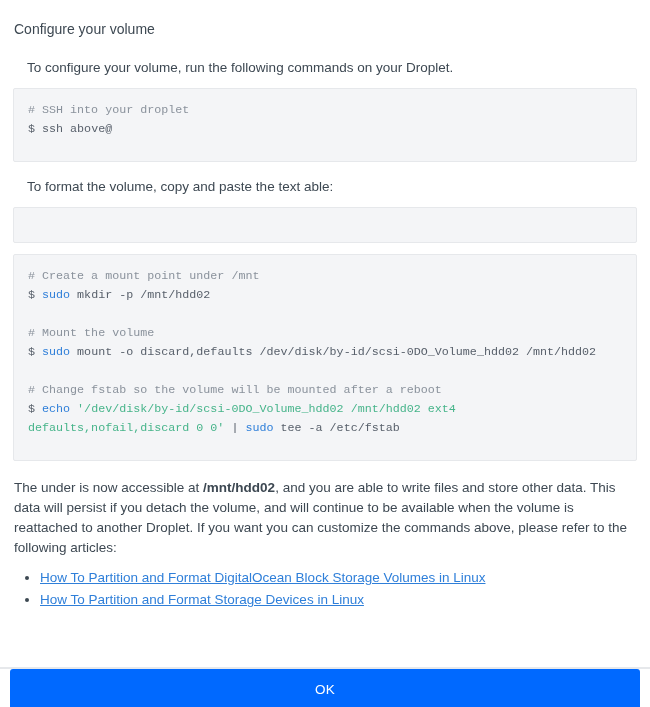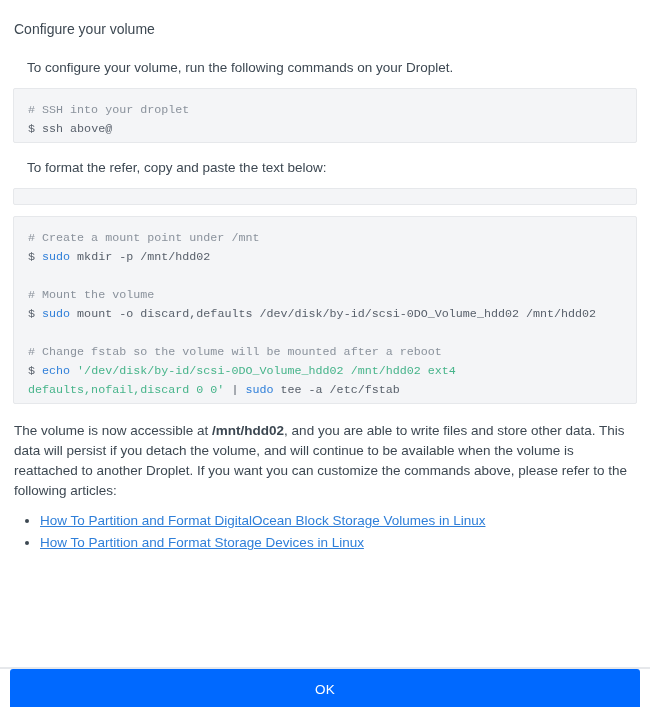--- a/index.html
+++ b/index.html
@@ -58,21 +58,21 @@
     color: #3d4852;
   }
   p.para.tight {
     margin-top: 15px;
   }
   .codeblock {
     background: #f4f5f7;
     border: 1px solid #e6e8eb;
     border-radius: 2px;
     margin: 11px 0 0 0;
-    padding: 12px 14px 3px 14px;
+    padding: 12px 14px 22px 14px;
     font-family: "Liberation Mono", monospace;
     font-size: 11.7px;
     line-height: 19px;
     color: #58606b;
     white-space: pre-wrap;
     word-break: break-word;
   }
   .codeblock .cmt { color: #8a929c; }
   .codeblock .prompt { color: #58606b; }
   .codeblock .kw { color: #2f7fd9; }
@@ -145,28 +145,28 @@
   <div class="watermark">wablnsider</div>
 
   <div class="content">
 
     <h1 class="title">Configure your volume</h1>
 
     <p class="para">To configure your volume, run the following commands on your Droplet.</p>
 
     <div class="codeblock"><span class="line cmt"># SSH into your droplet</span><span class="line"><span class="prompt">$</span> <span class="plain">ssh above@</span></span></div>
 
-    <p class="para tight">To format the refer, copy and paste the text below:</p>
+    <p class="para tight">To format the volume, copy and paste the text able:</p>
 
     <div class="codeblock"></div>
 
 
     <div class="codeblock"><span class="line cmt"># Create a mount point under /mnt</span><span class="line"><span class="prompt">$</span> <span class="kw">sudo</span> <span class="plain">mkdir -p /mnt/hdd02</span></span><span class="spacer"></span><span class="line cmt"># Mount the volume</span><span class="line"><span class="prompt">$</span> <span class="kw">sudo</span> <span class="plain">mount -o discard,defaults /dev/disk/by-id/scsi-0DO_Volume_hdd02 /mnt/hdd02</span></span><span class="spacer"></span><span class="line cmt"># Change fstab so the volume will be mounted after a reboot</span><span class="line"><span class="prompt">$</span> <span class="kw">echo</span> <span class="str">'/dev/disk/by-id/scsi-0DO_Volume_hdd02</span> <span class="str">/mnt/hdd02</span> <span class="str">ext4 defaults,nofail,discard 0 0'</span> <span class="plain">|</span> <span class="kw">sudo</span> <span class="plain">tee -a /etc/fstab</span></span></div>
 
-    <p class="bodytext"><span>The volume is now accessible at </span><b>/mnt/hdd02</b><span>, and you are able to write files and store other data. This data will persist if you detach the volume, and will continue to be available when the volume is reattached to another Droplet. If you want you can customize the commands above, please refer to the following articles:</span></p>
+    <p class="bodytext"><span>The under is now accessible at </span><b>/mnt/hdd02</b><span>, and you are able to write files and store other data. This data will persist if you detach the volume, and will continue to be available when the volume is reattached to another Droplet. If you want you can customize the commands above, please refer to the following articles:</span></p>
 
     <ul class="links">
       <li><a href="#">How To Partition and Format DigitalOcean Block Storage Volumes in Linux</a></li>
       <li><a href="#">How To Partition and Format Storage Devices in Linux</a></li>
     </ul>
 
   </div>
 
   <div class="separator"></div>
 

